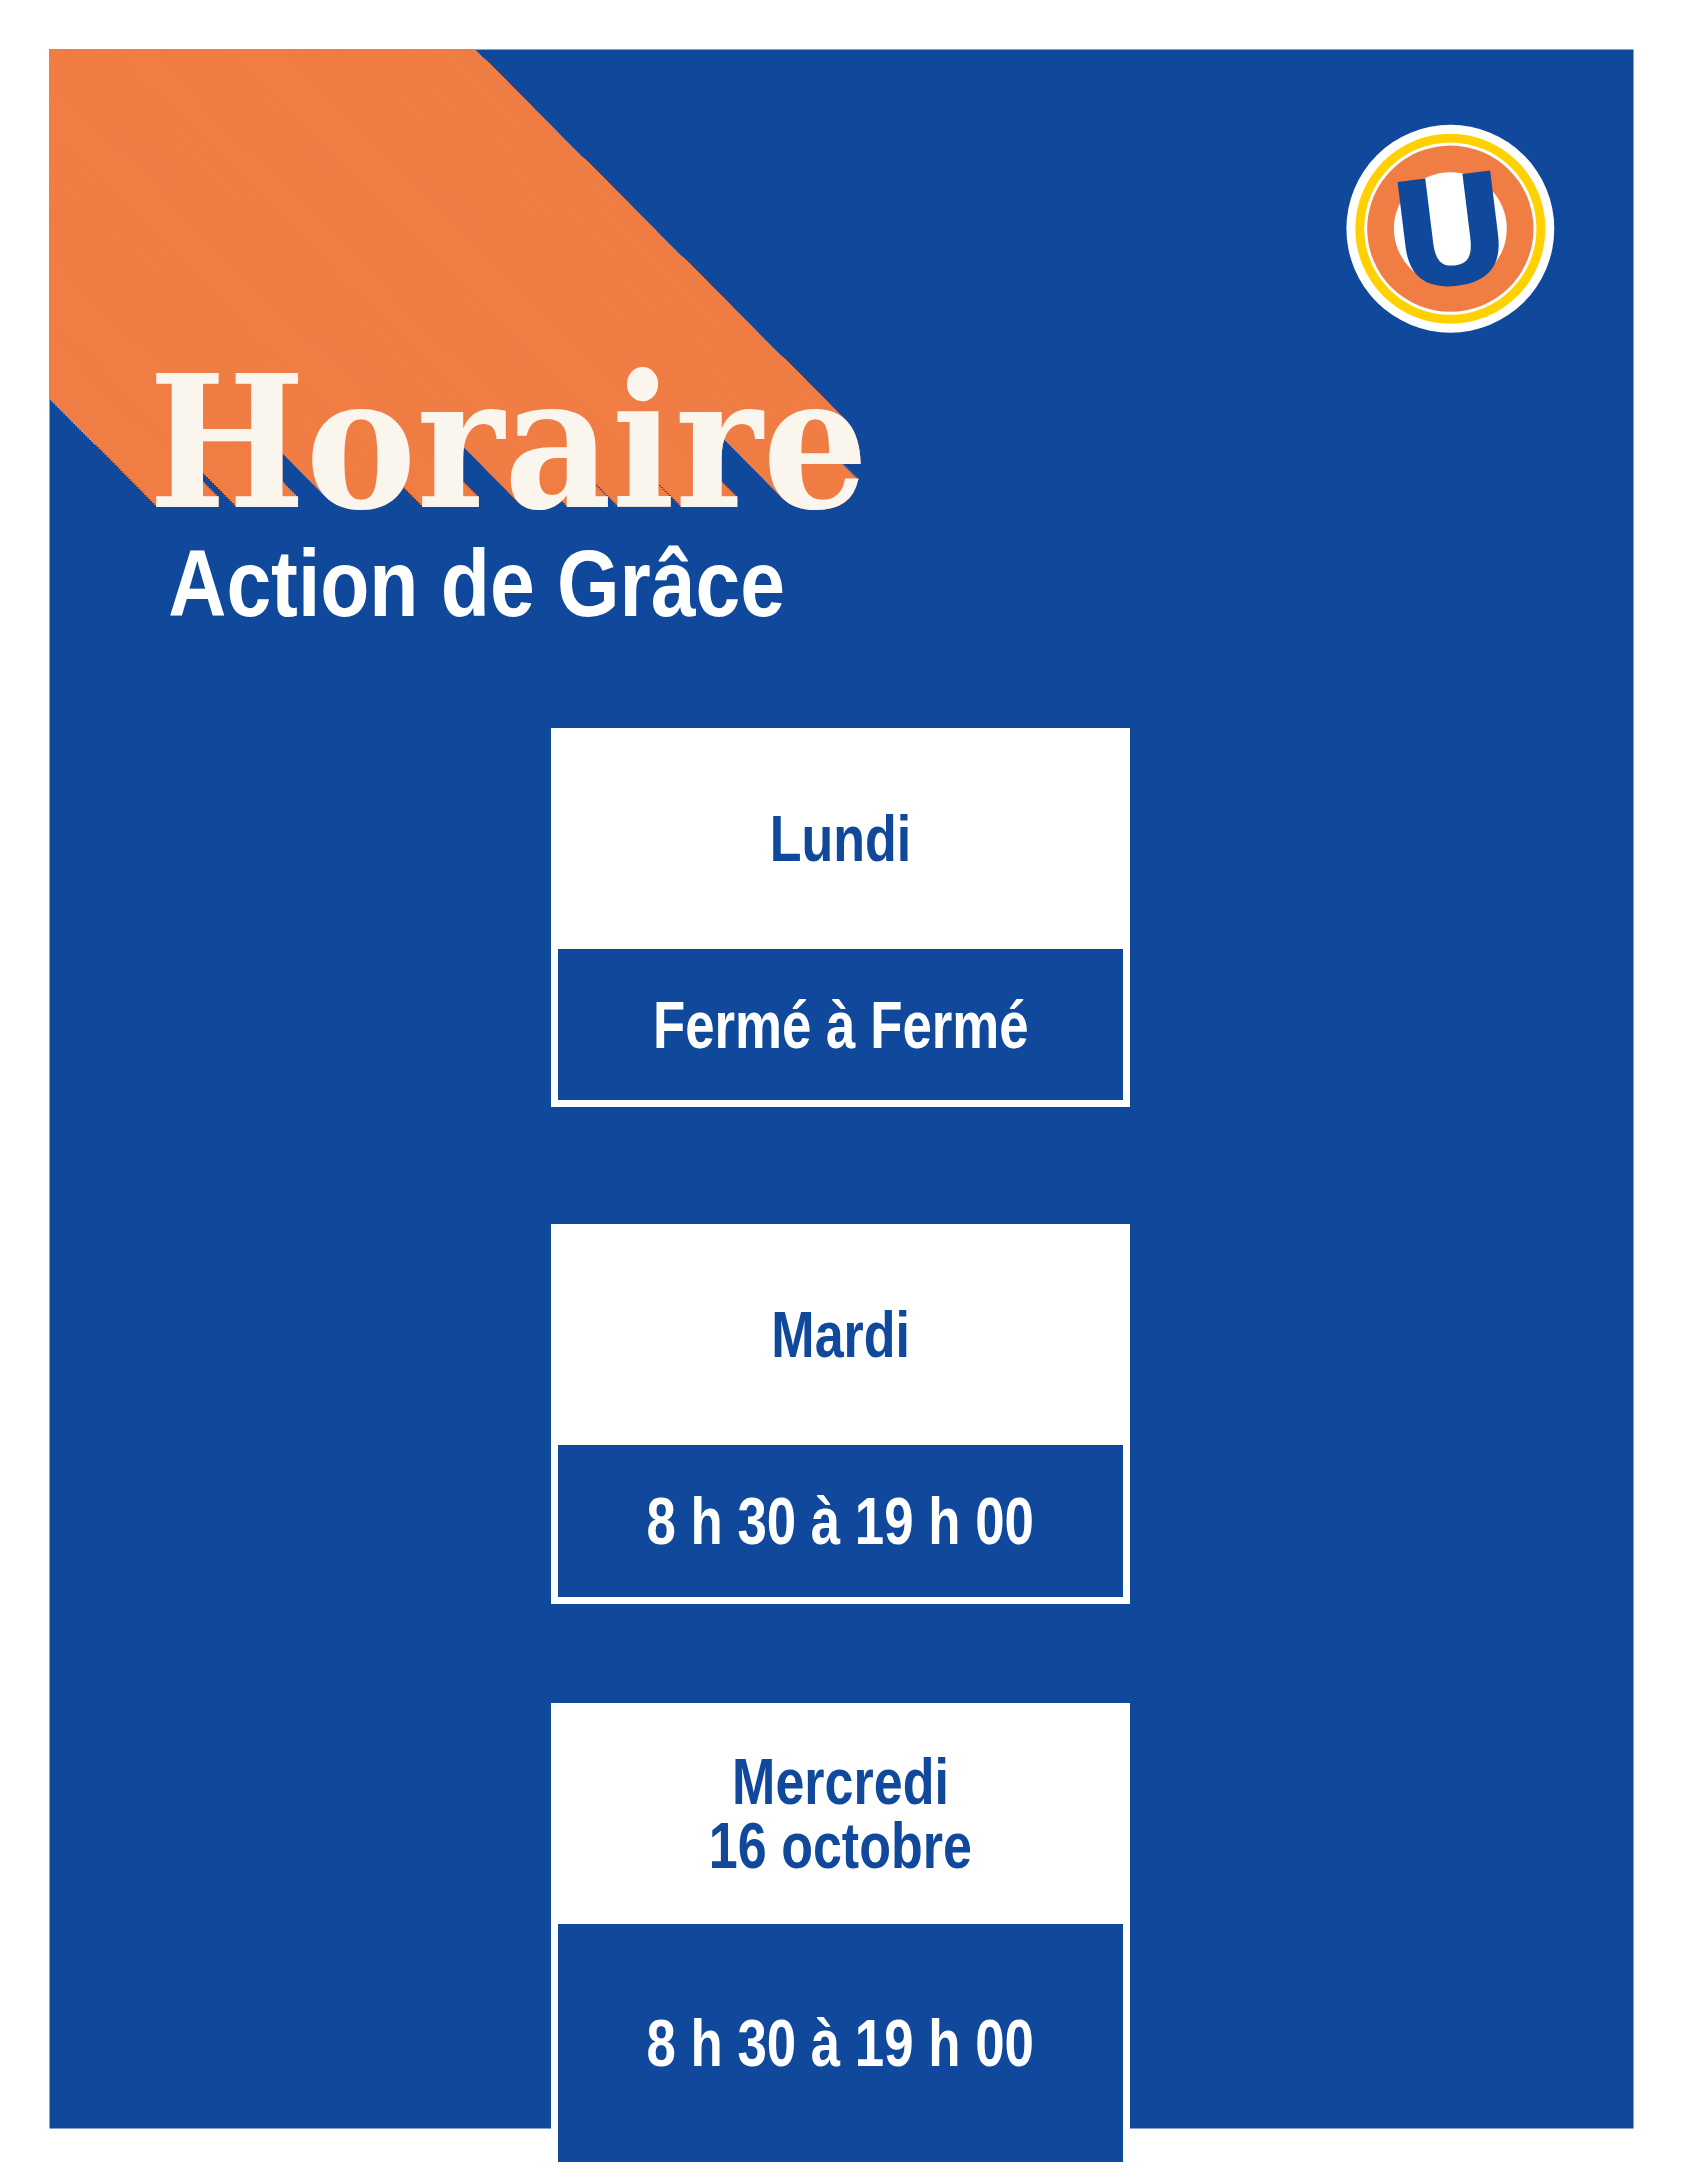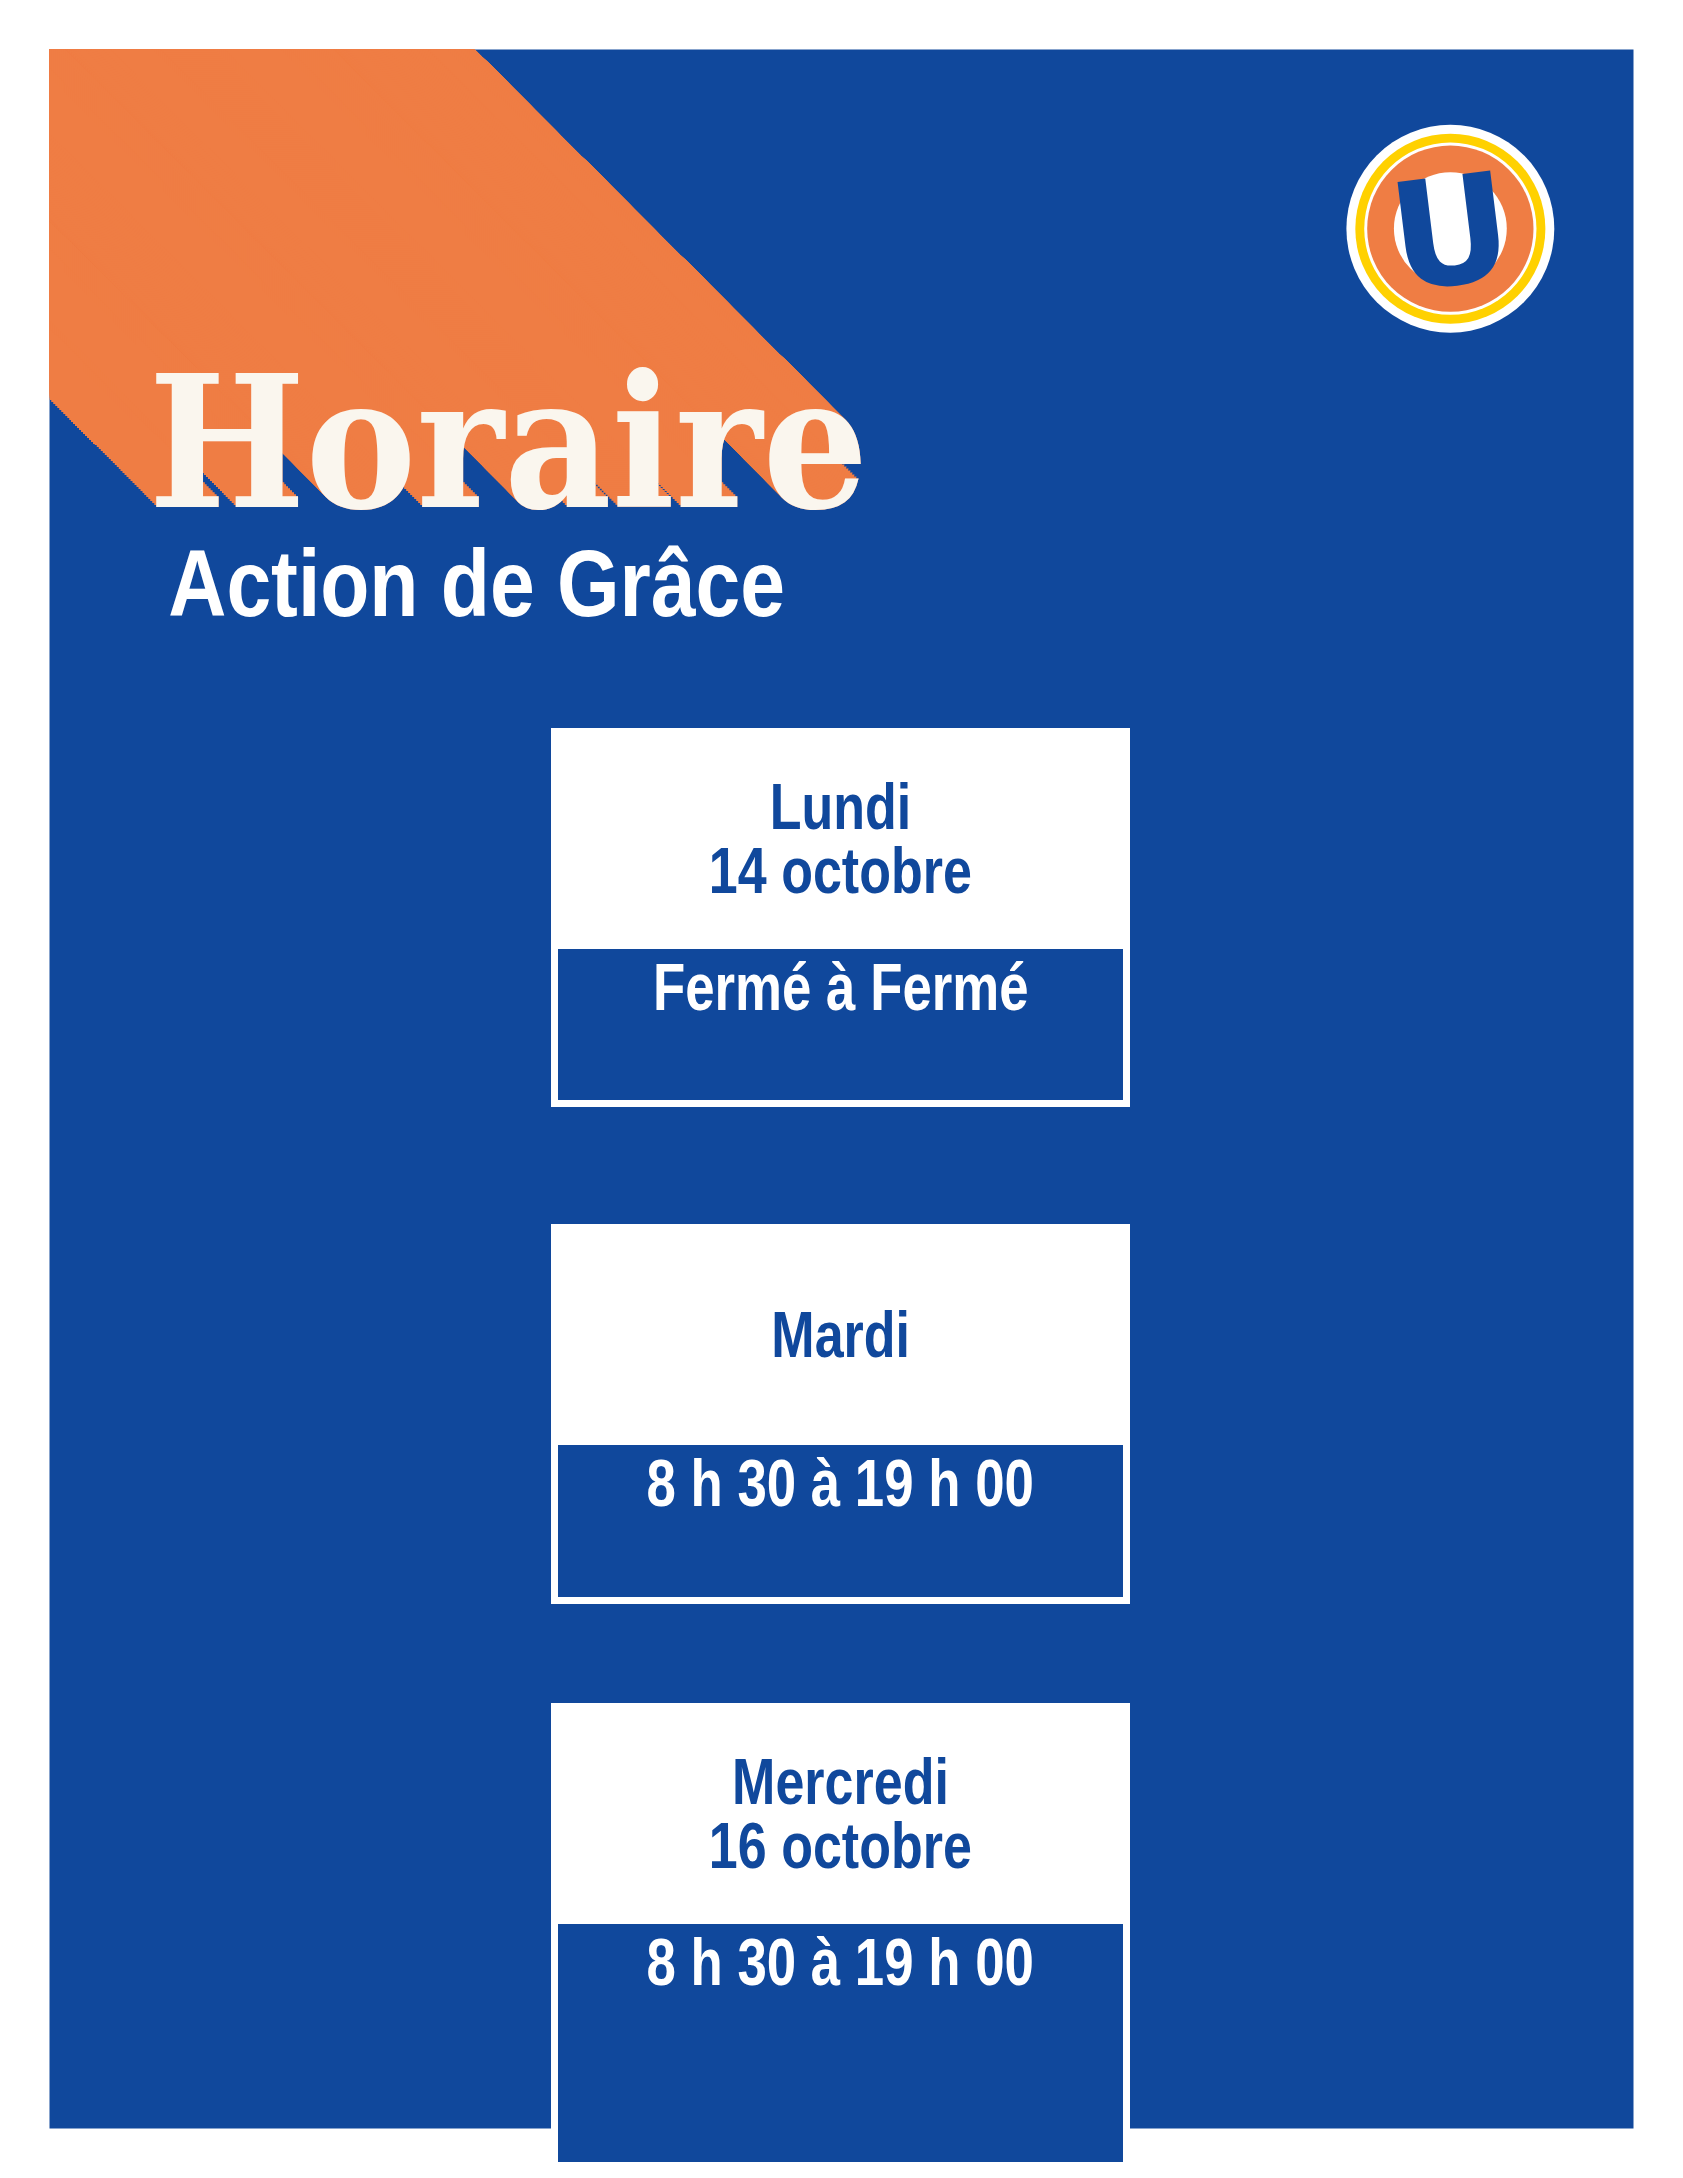--- a/index.html
+++ b/index.html
@@ -59,20 +59,21 @@
     font-size:65px;
     font-weight:bold;
     line-height:64px;
     text-align:center;
     white-space:nowrap;
   }
   .card-strip{
     flex:1 1 auto;
     background:var(--blue);
     display:flex;
+    align-items:center;
     justify-content:center;
     color:var(--white);
     font-size:66px;
     font-weight:bold;
     white-space:nowrap;
   }
   .cond{
     display:inline-block;
     transform:scaleX(0.80);
   }
@@ -374,21 +375,20 @@
       <circle cx="1465" cy="231" r="87" class="fill-white"></circle>
       <circle cx="1465" cy="231" r="84" class="fill-orange"></circle>
       <circle cx="1465" cy="231" r="57" class="fill-white"></circle>
       <text class="logo-letter fill-blue" x="1465" y="287" font-size="150" text-anchor="middle" transform="rotate(-7 1465 231)">U</text>
     </g>
   </svg>
 
   <div class="card" id="card-1">
     <div class="card-top">
       <div><span class="cond">Lundi</span></div>
-      <div><span class="cond">14 octobre</span></div>
     </div>
     <div class="card-strip">
       <span class="cond">Fermé à Fermé</span>
     </div>
   </div>
 
   <div class="card" id="card-2">
     <div class="card-top">
       <div><span class="cond">Mardi</span></div>
     </div>

